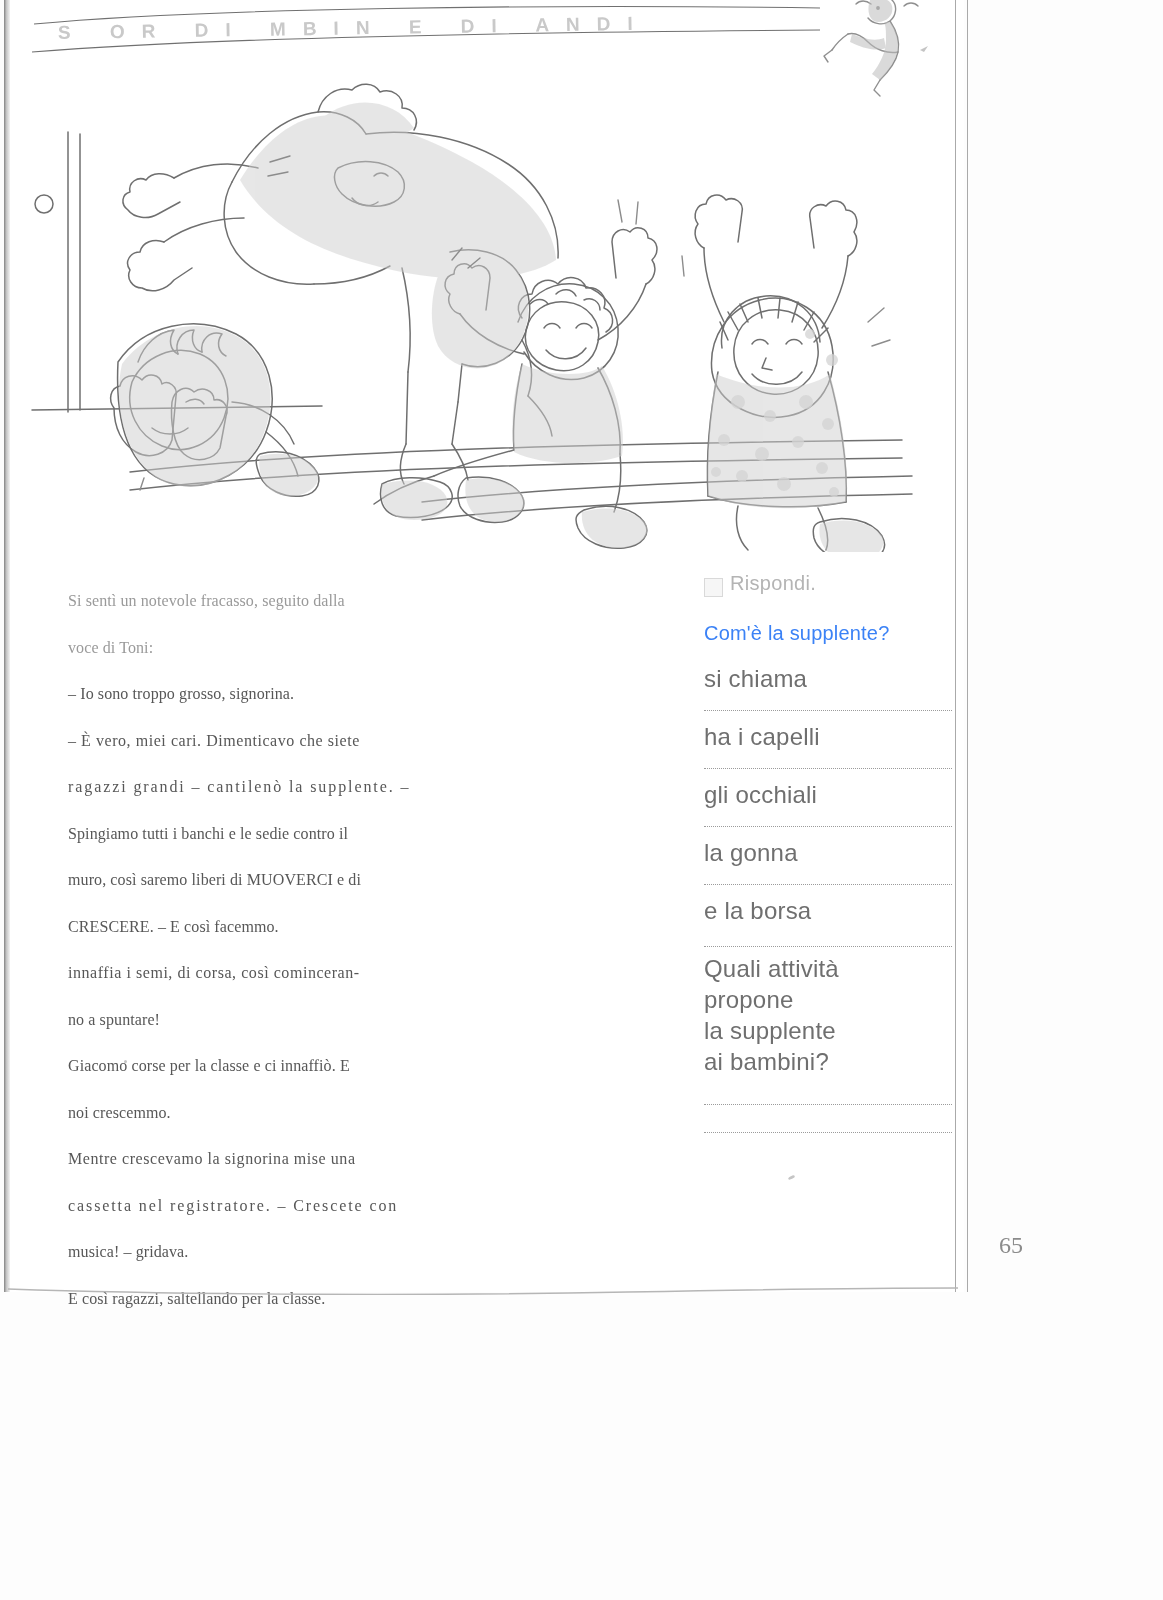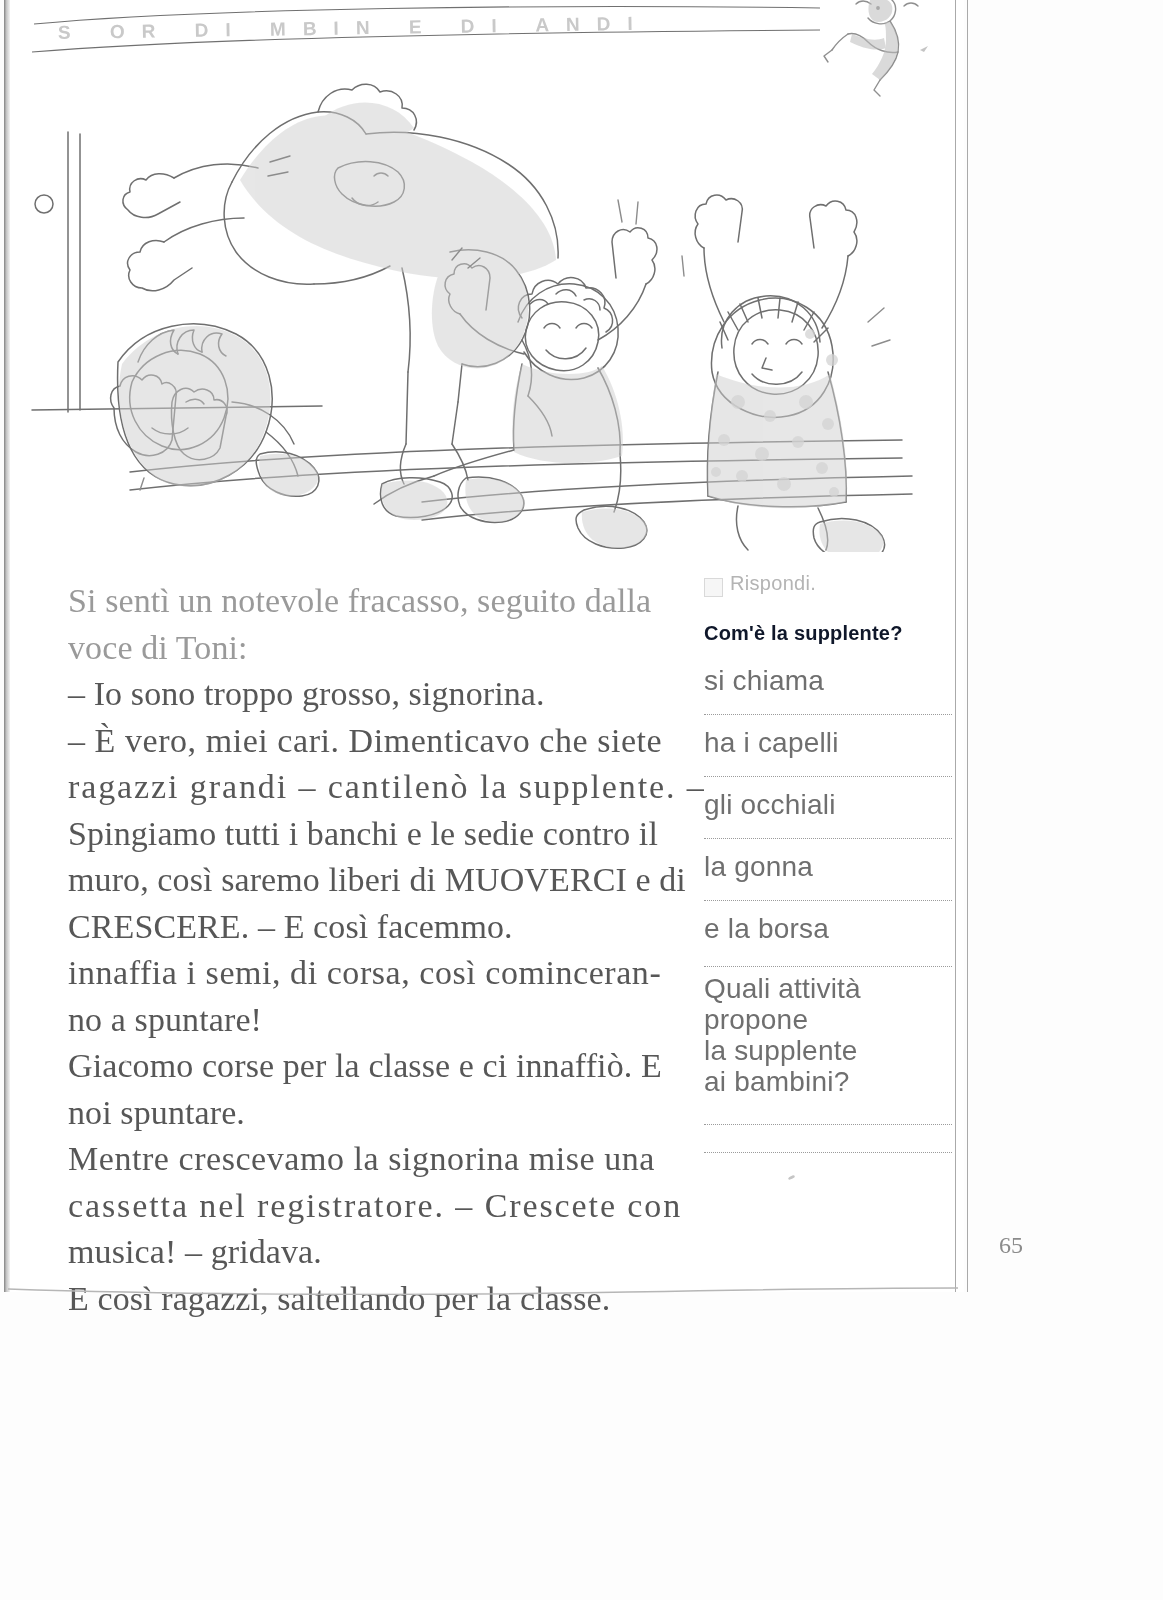--- a/index.html
+++ b/index.html
@@ -51,21 +51,21 @@
 
   
   #illustration{position:absolute;left:18px;top:72px;width:900px;height:480px;}
 
   
   #story-column{
     position:absolute;left:64px;top:578px;width:600px;
   }
   .story-line{
     font-family:"Liberation Serif",serif;
-    font-size:34px;
+    font-size:16px;
     line-height:46.5px;
     color:#575757;
     white-space:nowrap;
     letter-spacing:0.1px;
   }
   .story-line.faded{color:#9a9a9a;}
   .story-line.justify-wide{letter-spacing:0.55px;}
   .story-line.justify-xwide{letter-spacing:1.9px;}
   .story-line.justify-xxwide{letter-spacing:3.2px;}
 
@@ -80,26 +80,26 @@
     border:1.5px solid #d9d9d9;background:#f6f6f6;
   }
   #rispondi-label{
     position:absolute;left:26px;top:0;
     font-family:"Liberation Sans",sans-serif;
     font-size:20px;color:#b4b4b4;font-weight:300;
     letter-spacing:.3px;
   }
   .ex-question{
     font-family:"Liberation Sans",sans-serif;
-    font-size:20px;color:#0f172a;font-weight:700;
+    font-size:20px;color:#3b82f6;font-weight:400;
     letter-spacing:.2px;white-space:nowrap;
   }
   .ex-prompt{
     font-family:"Liberation Sans",sans-serif;
-    font-size:28px;color:#6f6f6f;font-weight:300;
+    font-size:24px;color:#6f6f6f;font-weight:300;
     letter-spacing:.2px;white-space:nowrap;
   }
   .ex-answer-line{
     height:1px;width:248px;margin:0;
     border-bottom:1.5px dotted #8a8a8a;
     opacity:.85;
   }
   .spacer-12{height:12px;}
   .spacer-16{height:16px;}
   .spacer-20{height:20px;}
@@ -320,21 +320,21 @@
     <div class="story-line faded">voce di Toni:</div>
     <div class="story-line">– Io sono troppo grosso, signorina.</div>
     <div class="story-line justify-wide">– È vero, miei cari. Dimenticavo che siete</div>
     <div class="story-line justify-xwide">ragazzi grandi – cantilenò la supplente. –</div>
     <div class="story-line">Spingiamo tutti i banchi e le sedie contro il</div>
     <div class="story-line">muro, così saremo liberi di MUOVERCI e di</div>
     <div class="story-line">CRESCERE. – E così facemmo.</div>
     <div class="story-line justify-wide">innaffia i semi, di corsa, così cominceran-</div>
     <div class="story-line">no a spuntare!</div>
     <div class="story-line">Giacomo corse per la classe e ci innaffiò. E</div>
-    <div class="story-line">noi spuntare.</div>
+    <div class="story-line">noi crescemmo.</div>
     <div class="story-line justify-wide">Mentre crescevamo la signorina mise una</div>
     <div class="story-line justify-xwide">cassetta nel registratore. – Crescete con</div>
     <div class="story-line">musica! – gridava.</div>
     <div class="story-line">E così ragazzi, saltellando per la classe.</div>
   </div>
 
   <div id="exercise-column">
 
     <div id="exercise-heading">
       <span id="rispondi-box"></span>

